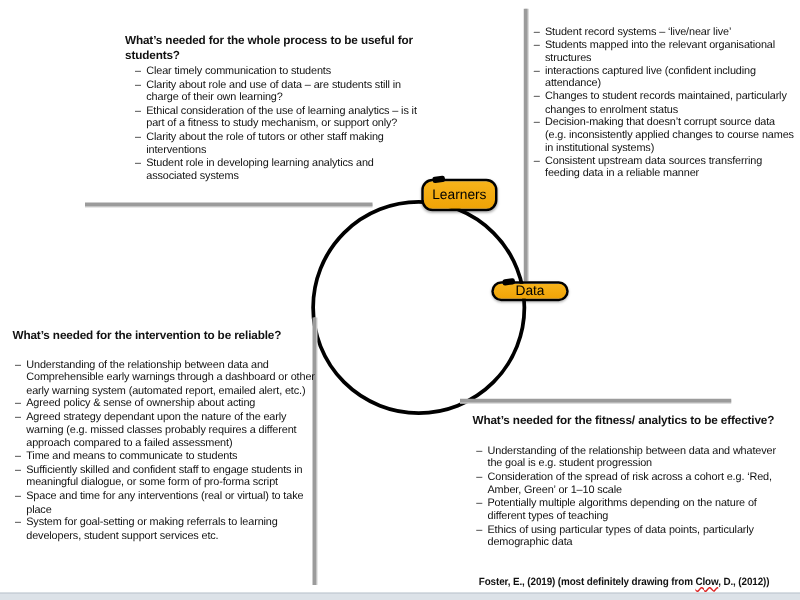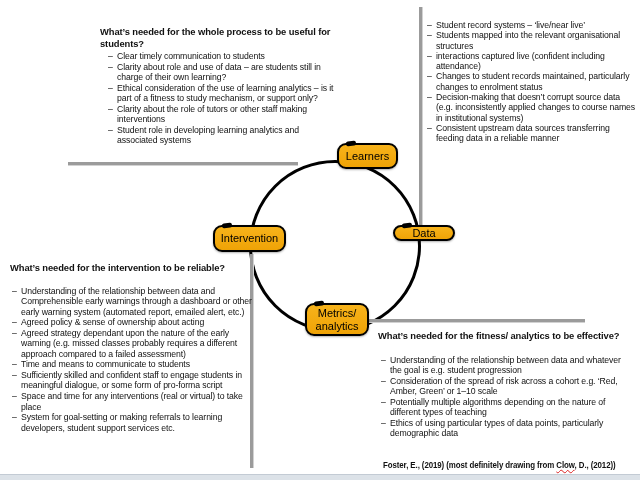--- a/index.html
+++ b/index.html
@@ -85,29 +85,20 @@
   <div class="conn conn-metrics"></div>
 
   <div class="node node-learners">
     <span class="nub"></span>
     <span class="node-label">Learners</span>
   </div>
   <div class="node node-data">
     <span class="nub"></span>
     <span class="node-label">Data</span>
   </div>
-  <div class="node node-metrics">
-    <span class="nub"></span>
-    <span class="node-label">Metrics/
-analytics</span>
-  </div>
-  <div class="node node-intervention">
-    <span class="nub"></span>
-    <span class="node-label">Intervention</span>
-  </div>
 
   <section class="note note-process">
     <h3>What’s needed for the whole process to be useful for students?</h3>
     <div class="bullets">
 
         <div class="bullet">
           <span class="dash">–</span>
           <span class="txt">Clear timely communication to students</span>
         </div>
 

